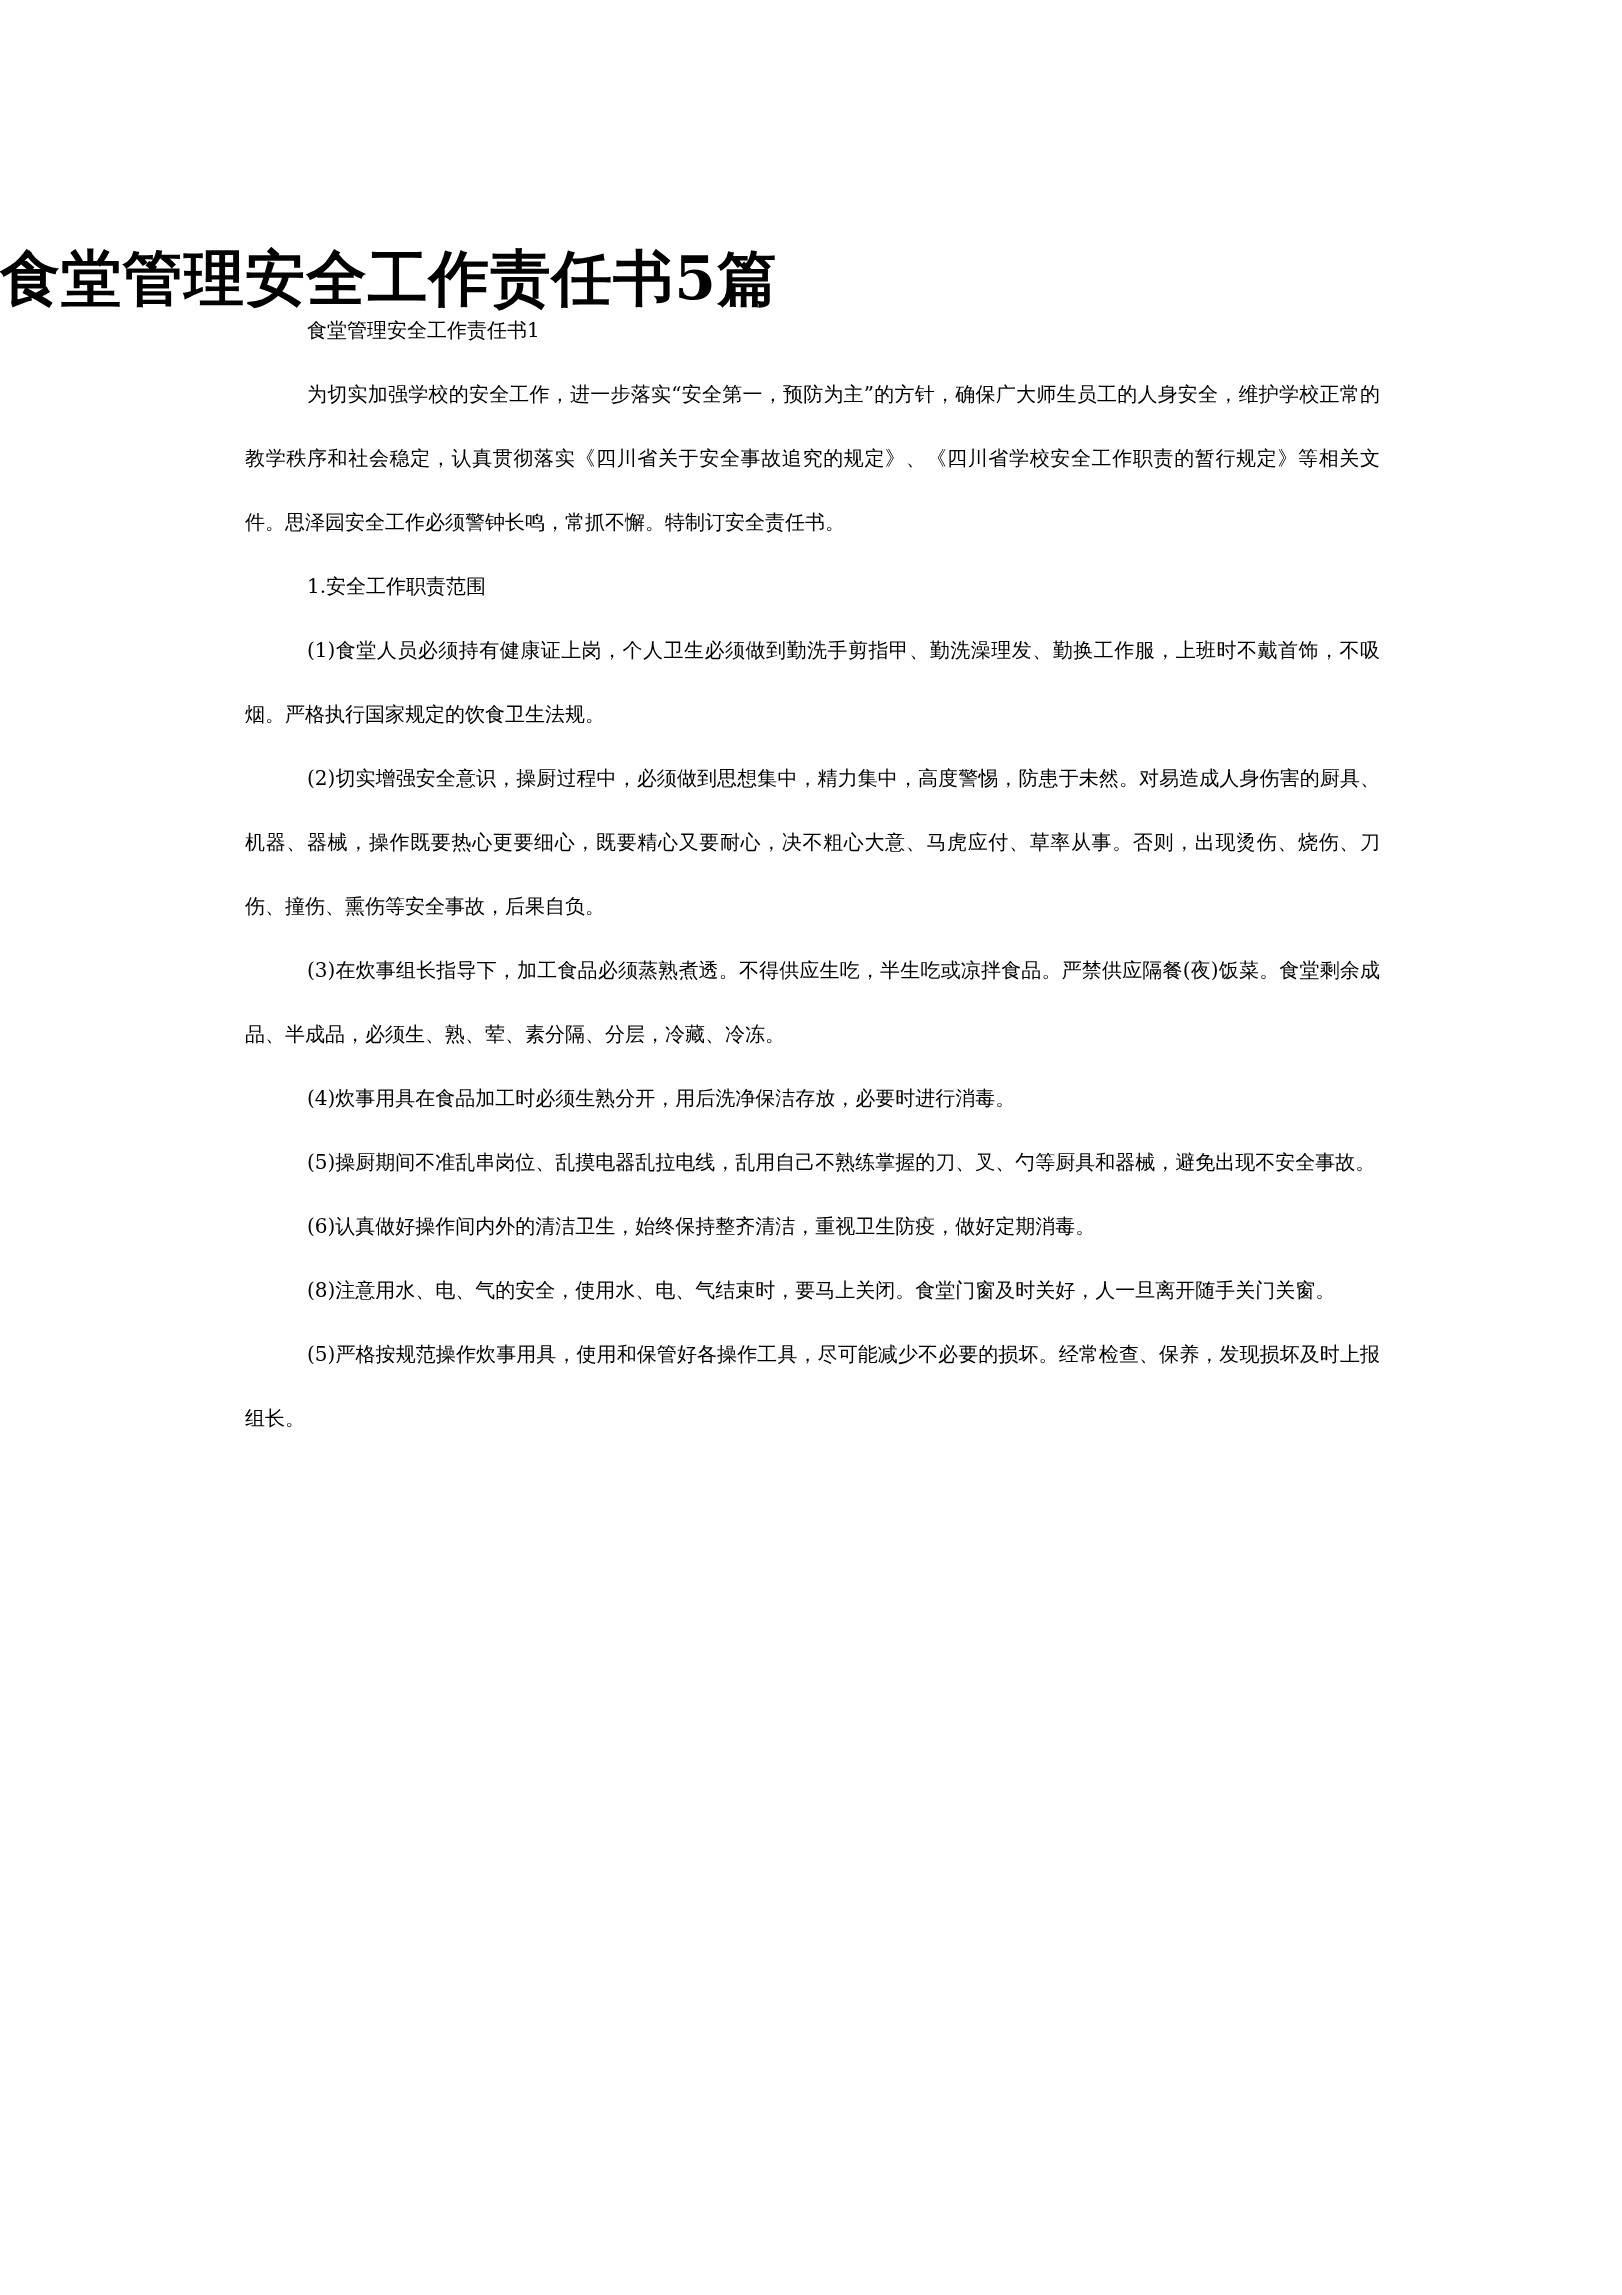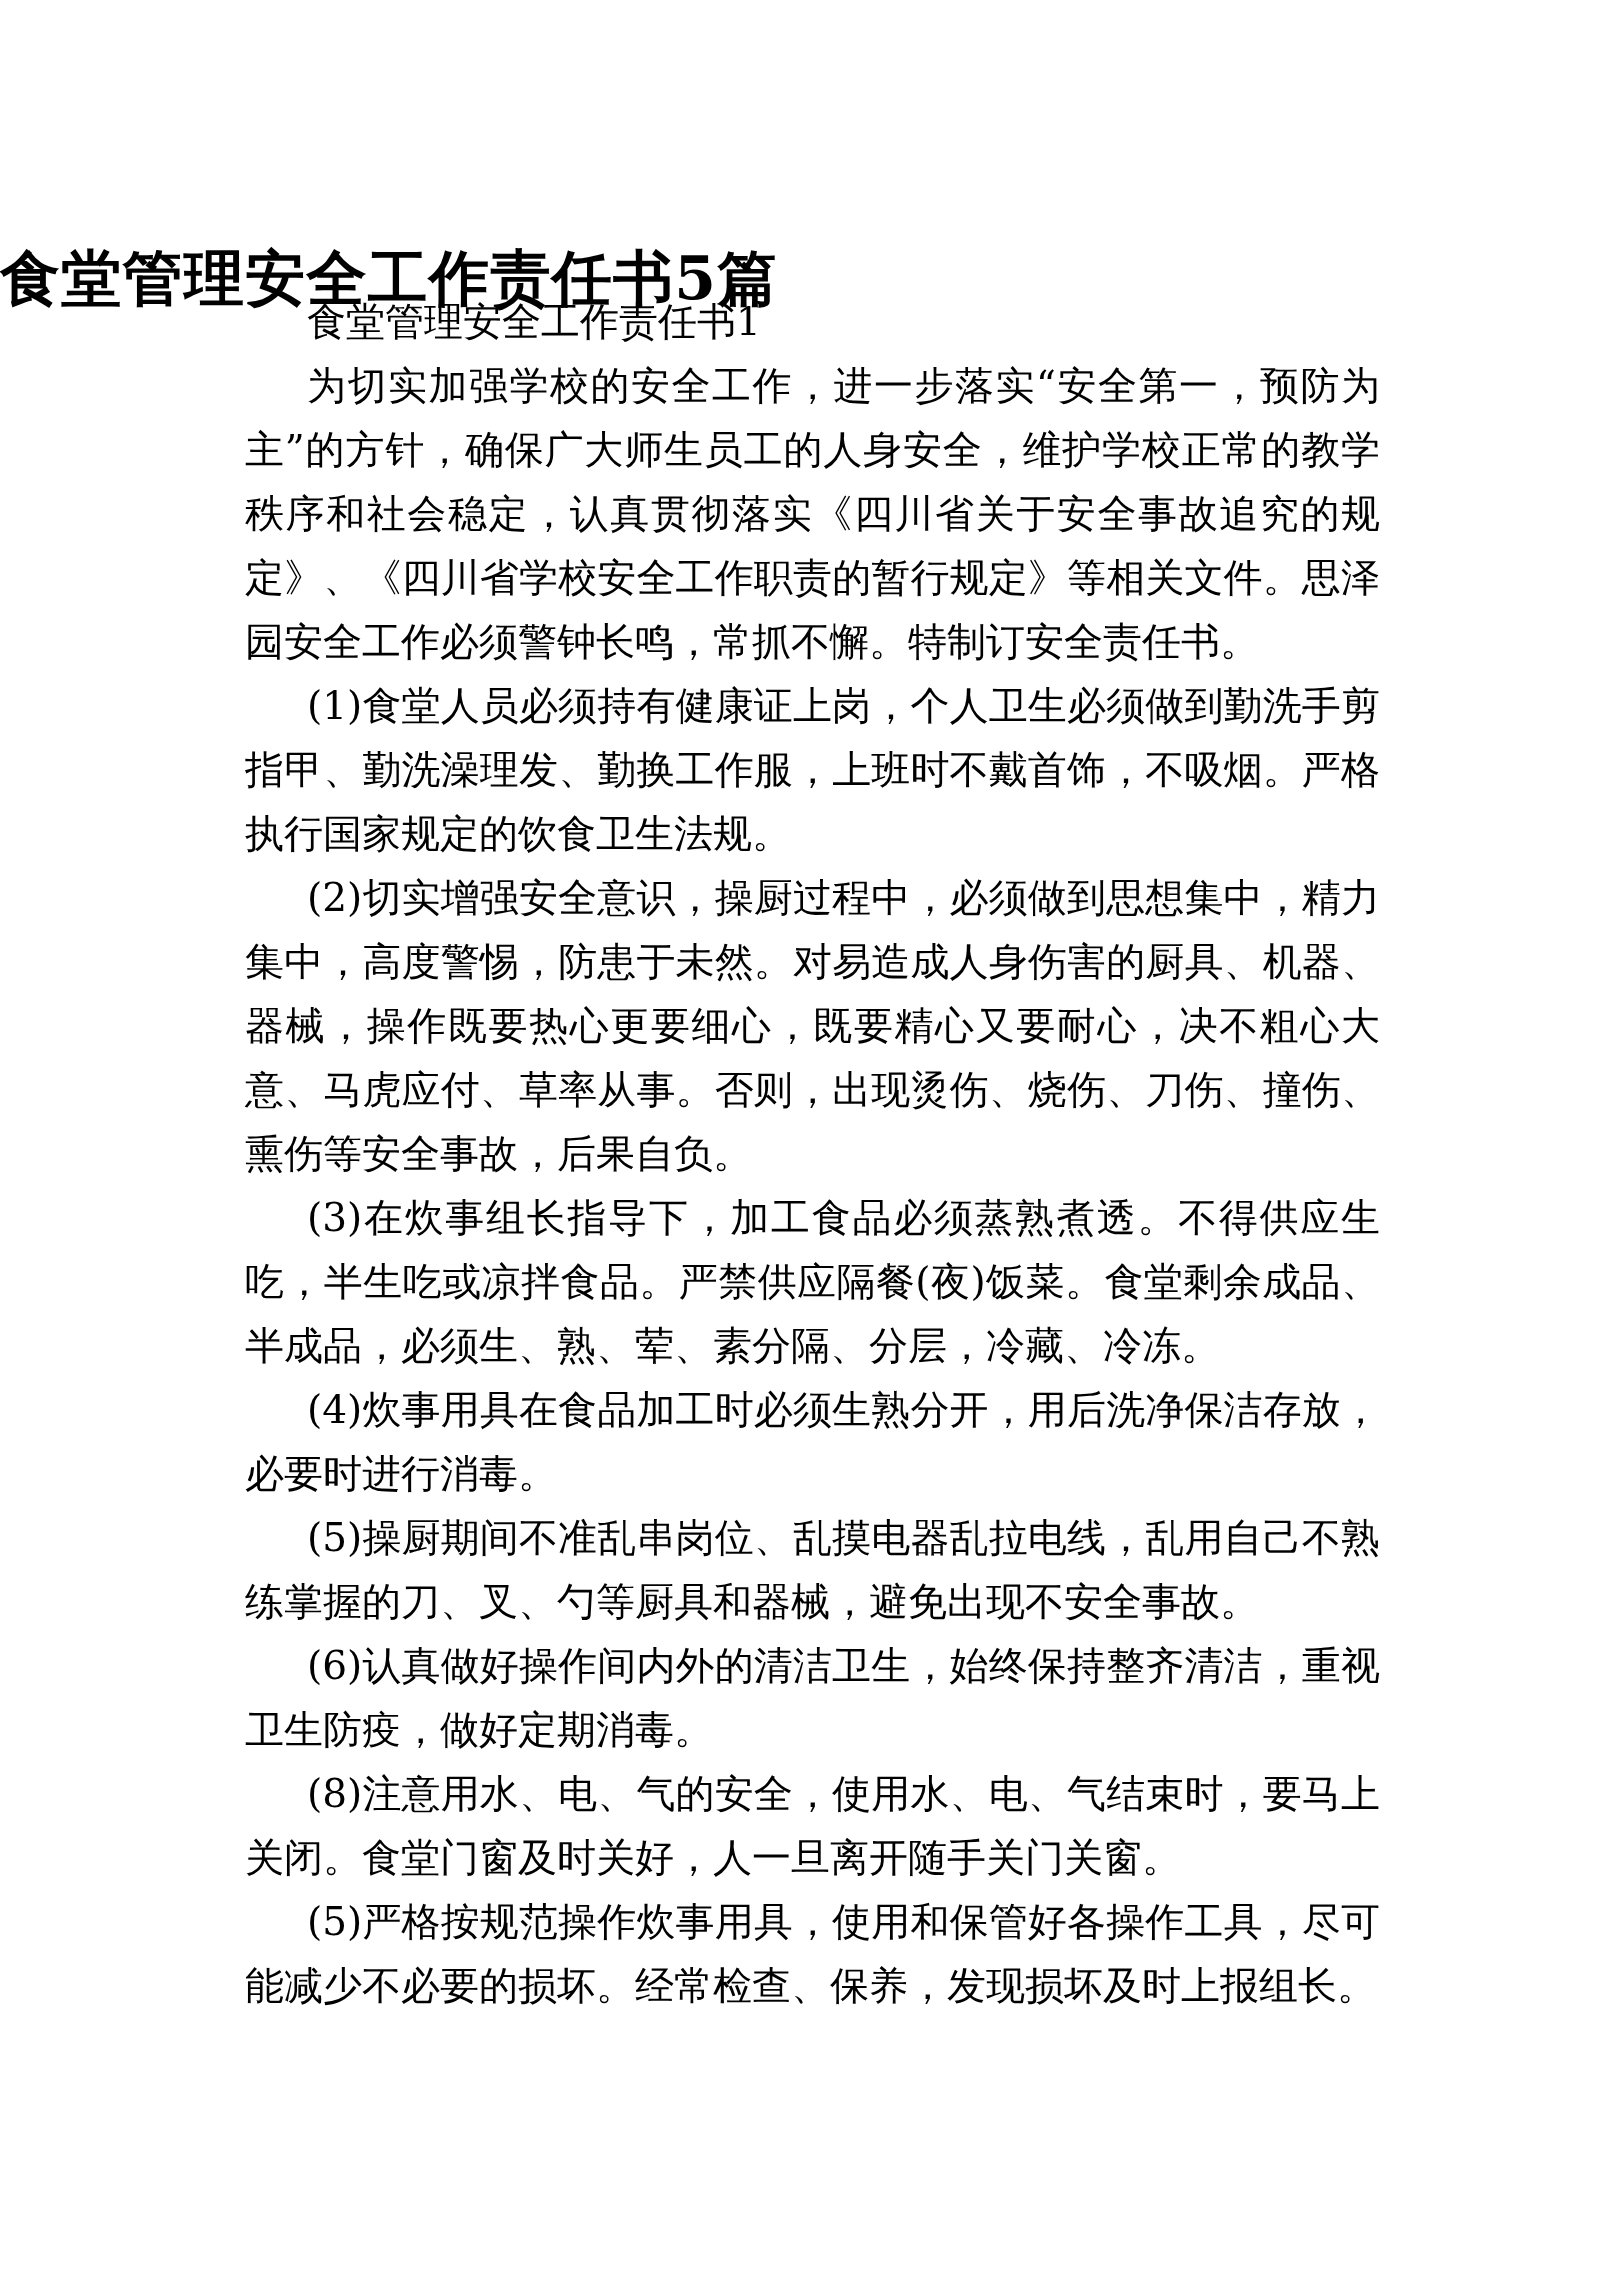--- a/index.html
+++ b/index.html
@@ -9,36 +9,37 @@
     background: #ffffff; color: #000000;
   }
   .title {
     position: absolute; left: 0; top: 196px; width: 1623px;
     text-align: left;
     font-family: "DejaVu Serif", "Liberation Serif", serif;
     font-size: 60px; line-height: 85px; letter-spacing: 1.3px;
     font-weight: bold;
   }
   .body {
-    position: absolute; left: 245px; top: 290px; width: 1135px;
+    position: absolute; left: 245px; top: 298px; width: 1135px;
     font-family: "DejaVu Serif", "Liberation Serif", serif;
-    font-size: 39px; line-height: 64px;
+    font-size: 20px; line-height: 64px;
     text-align: justify; text-justify: inter-ideograph;
   }
   .body p { margin: 0; text-indent: 62px; }
   .body p.subhead { text-indent: 62px; }
 </style>
 </head>
 <body>
 
 <div class="page">
   <h1 class="title">食堂管理安全工作责任书5篇</h1>
   <div class="body">
     <p class="subhead">食堂管理安全工作责任书1</p>
     <p>为切实加强学校的安全工作，进一步落实“安全第一，预防为主”的方针，确保广大师生员工的人身安全，维护学校正常的教学秩序和社会稳定，认真贯彻落实《四川省关于安全事故追究的规定》、《四川省学校安全工作职责的暂行规定》等相关文件。思泽园安全工作必须警钟长鸣，常抓不懈。特制订安全责任书。</p>
+    <p>1.安全工作职责范围</p>
     <p>(1)食堂人员必须持有健康证上岗，个人卫生必须做到勤洗手剪指甲、勤洗澡理发、勤换工作服，上班时不戴首饰，不吸烟。严格执行国家规定的饮食卫生法规。</p>
     <p>(2)切实增强安全意识，操厨过程中，必须做到思想集中，精力集中，高度警惕，防患于未然。对易造成人身伤害的厨具、机器、器械，操作既要热心更要细心，既要精心又要耐心，决不粗心大意、马虎应付、草率从事。否则，出现烫伤、烧伤、刀伤、撞伤、熏伤等安全事故，后果自负。</p>
     <p>(3)在炊事组长指导下，加工食品必须蒸熟煮透。不得供应生吃，半生吃或凉拌食品。严禁供应隔餐(夜)饭菜。食堂剩余成品、半成品，必须生、熟、荤、素分隔、分层，冷藏、冷冻。</p>
     <p>(4)炊事用具在食品加工时必须生熟分开，用后洗净保洁存放，必要时进行消毒。</p>
     <p>(5)操厨期间不准乱串岗位、乱摸电器乱拉电线，乱用自己不熟练掌握的刀、叉、勺等厨具和器械，避免出现不安全事故。</p>
     <p>(6)认真做好操作间内外的清洁卫生，始终保持整齐清洁，重视卫生防疫，做好定期消毒。</p>
     <p>(8)注意用水、电、气的安全，使用水、电、气结束时，要马上关闭。食堂门窗及时关好，人一旦离开随手关门关窗。</p>
     <p>(5)严格按规范操作炊事用具，使用和保管好各操作工具，尽可能减少不必要的损坏。经常检查、保养，发现损坏及时上报组长。</p>
   </div>
 </div>

